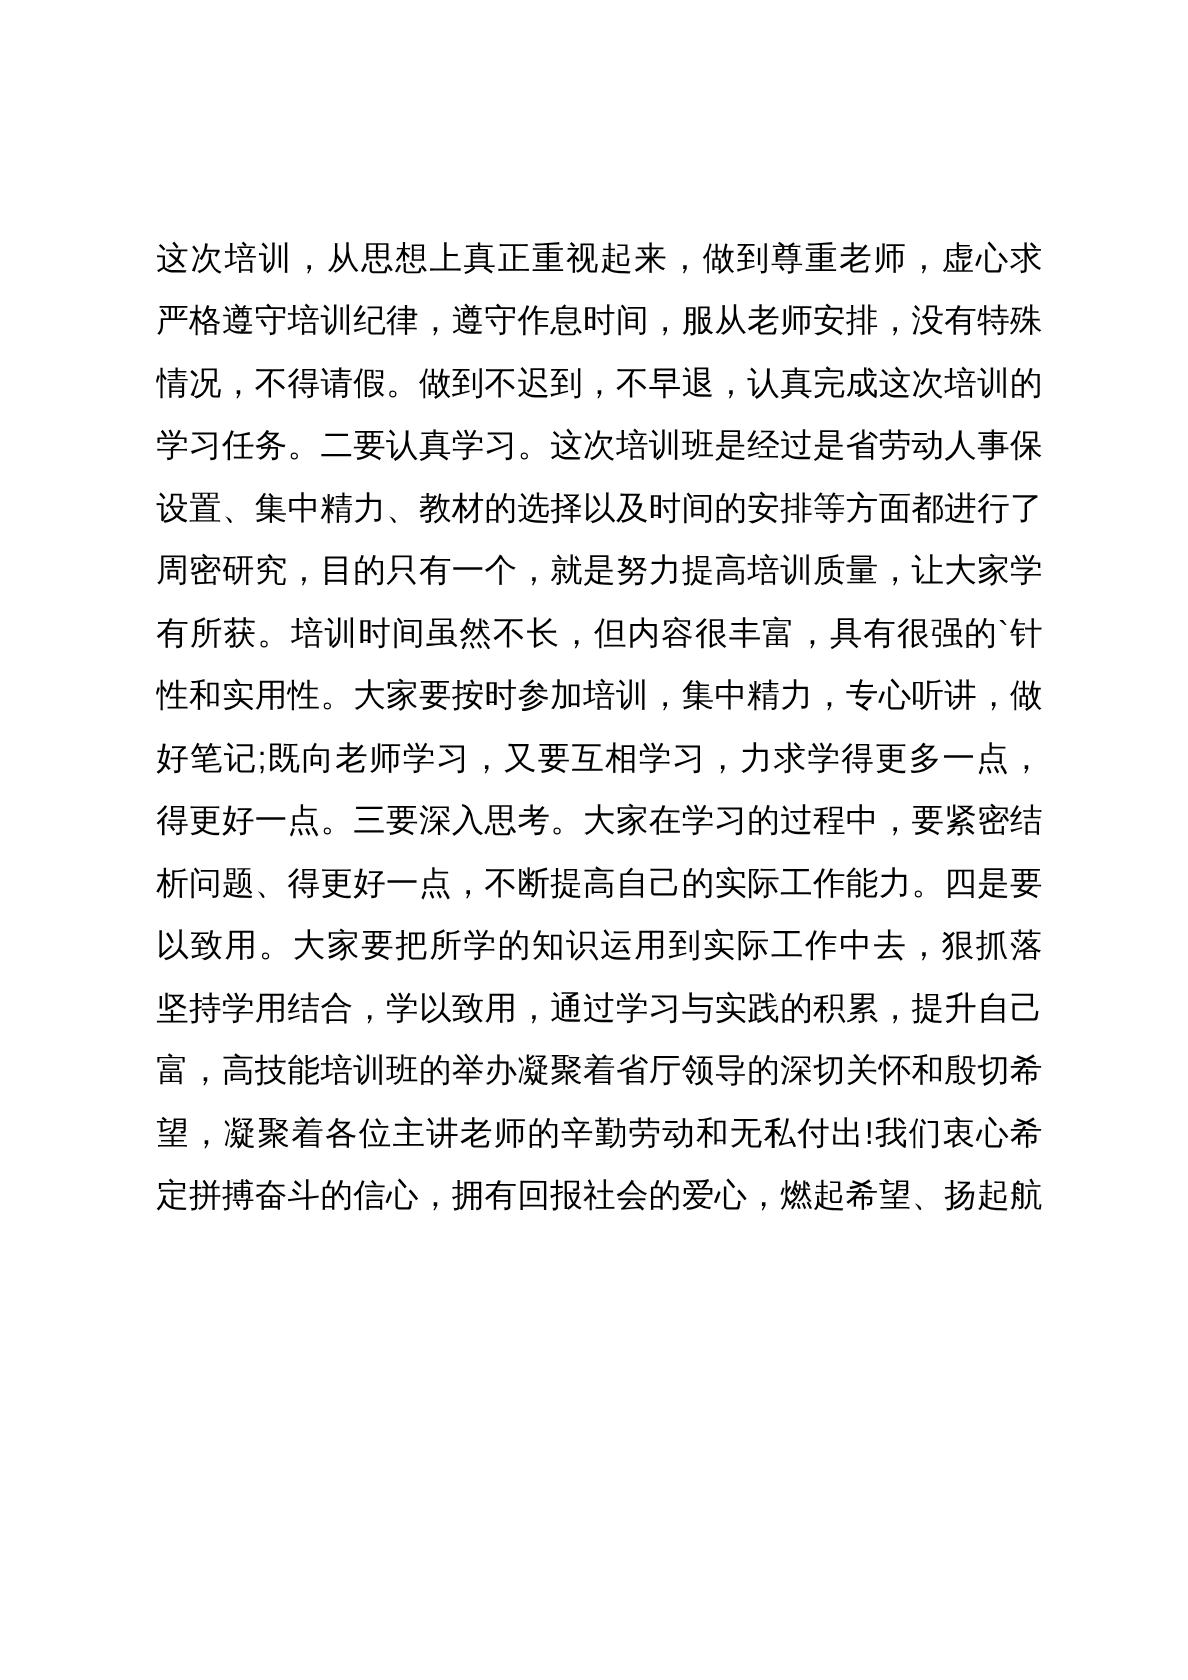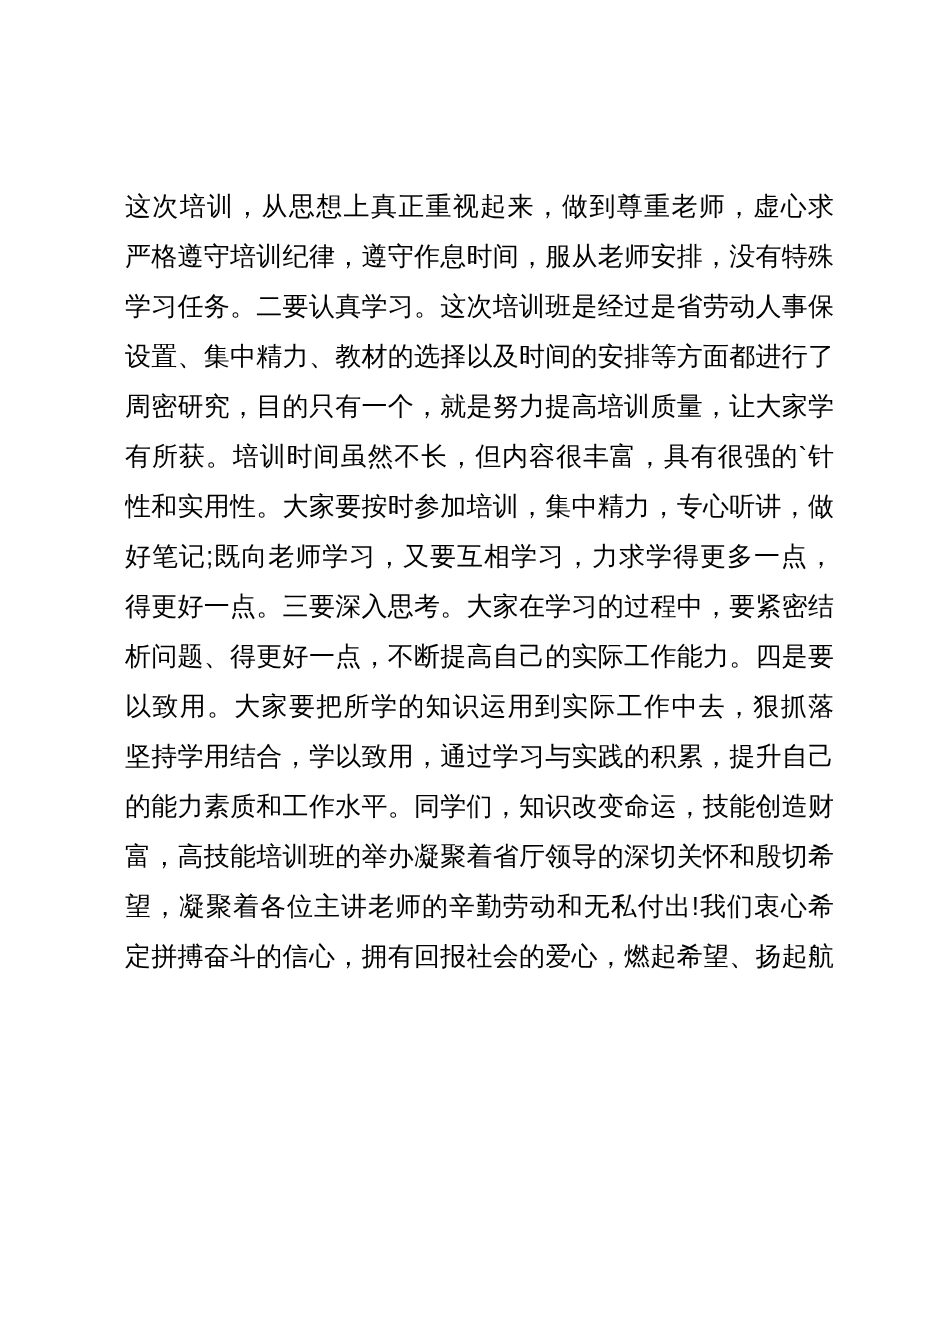--- a/index.html
+++ b/index.html
@@ -37,28 +37,28 @@
     color: #000000;
   }
 </style>
 </head>
 <body>
 
 <div class="page">
   <div class="text-block">
     <div class="line">这次培训，从思想上真正重视起来，做到尊重老师，虚心求教;</div>
     <div class="line">严格遵守培训纪律，遵守作息时间，服从老师安排，没有特殊</div>
+    <div class="line">情况，不得请假。做到不迟到，不早退，认真完成这次培训的</div>
     <div class="line">学习任务。二要认真学习。这次培训班是经过是省劳动人事保</div>
     <div class="line">设置、集中精力、教材的选择以及时间的安排等方面都进行了</div>
     <div class="line">周密研究，目的只有一个，就是努力提高培训质量，让大家学</div>
     <div class="line">有所获。培训时间虽然不长，但内容很丰富，具有很强的`针对</div>
     <div class="line">性和实用性。大家要按时参加培训，集中精力，专心听讲，做</div>
     <div class="line">好笔记;既向老师学习，又要互相学习，力求学得更多一点，学</div>
     <div class="line">得更好一点。三要深入思考。大家在学习的过程中，要紧密结</div>
     <div class="line">析问题、得更好一点，不断提高自己的实际工作能力。四是要学</div>
     <div class="line">以致用。大家要把所学的知识运用到实际工作中去，狠抓落实。</div>
     <div class="line">坚持学用结合，学以致用，通过学习与实践的积累，提升自己</div>
-    <div class="line">的能力素质和工作水平。同学们，知识改变命运，技能创造财</div>
     <div class="line">富，高技能培训班的举办凝聚着省厅领导的深切关怀和殷切希</div>
     <div class="line">望，凝聚着各位主讲老师的辛勤劳动和无私付出!我们衷心希望</div>
     <div class="line">定拼搏奋斗的信心，拥有回报社会的爱心，燃起希望、扬起航</div>
   </div>
 </div>
 
 </body></html>

